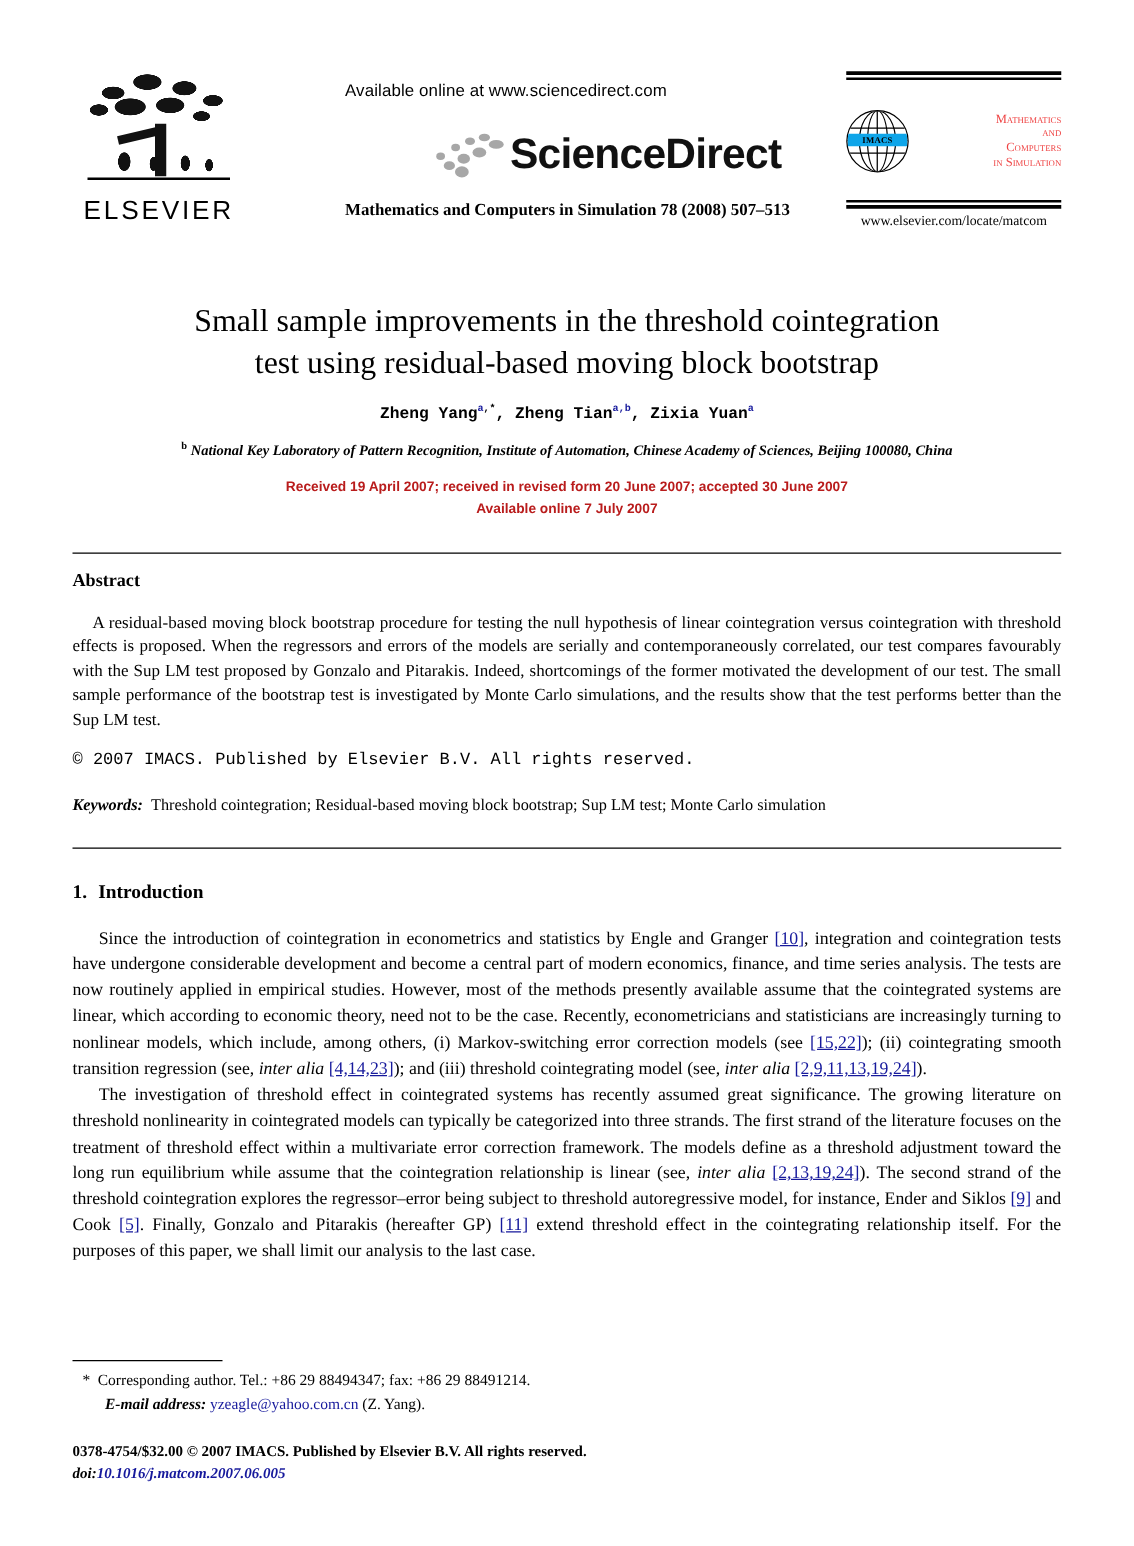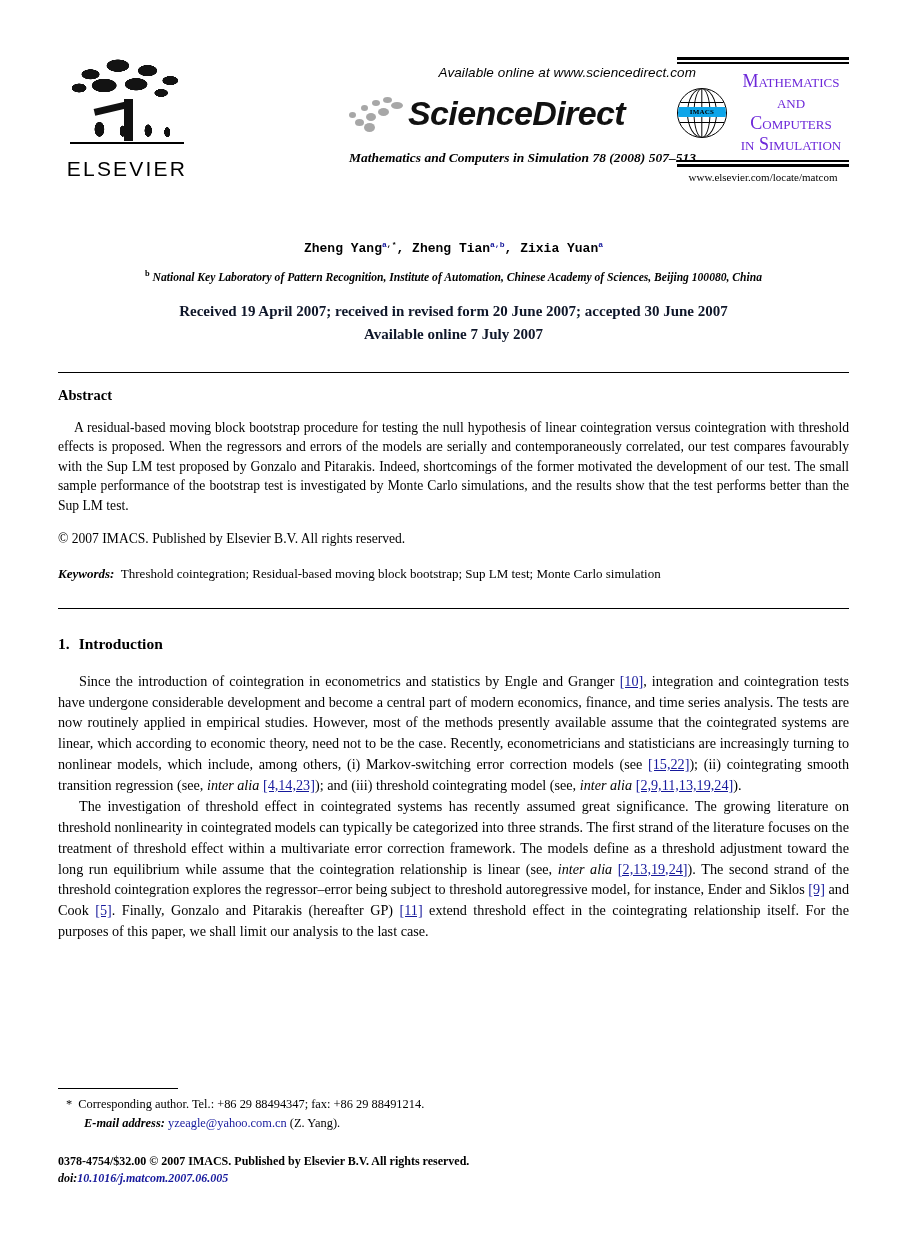--- a/index.html
+++ b/index.html
@@ -102,31 +102,30 @@
     letter-spacing: 2.2px;
     margin-top: 2px;
     color: #000;
   }
 
   .sd-block {
     position: absolute;
     left: 218px;
     top: 10px;
     width: 420px;
-    text-align: right;
-    font-style: italic;
+    text-align: left;
   }
   .sd-available {
     font-family: "Liberation Sans", "DejaVu Sans", sans-serif;
     font-size: 13.5px;
     color: #000;
     letter-spacing: 0.1px;
   }
   .sd-logo {
-    margin-top: 10px;
+    margin-top: 20px;
     height: 46px;
     position: relative;
     display: flex;
     align-items: center;
     justify-content: center;
   }
   .sd-dots {
     position: relative;
     width: 58px;
     height: 40px;
@@ -224,26 +223,26 @@
     font-family: "Liberation Serif", "DejaVu Serif", serif;
     font-size: 7px;
     font-weight: bold;
     letter-spacing: 0.2px;
     background: #0ea5e9;
     padding: 1px 0;
     z-index: 2;
   }
   .jl-title {
     flex: 1;
-    text-align: center;
+    text-align: right;
     font-family: "Liberation Serif", "DejaVu Serif", serif;
     font-variant: small-caps;
-    font-size: 18px;
+    font-size: 10px;
     line-height: 1.16;
-    color: #6d28d9;
+    color: #ef4444;
   }
   .jl-rule-bot {
     border-top: 2px solid #000;
     border-bottom: 3px solid #000;
     height: 2px;
     margin-top: 8px;
   }
   .jl-url {
     margin-top: 4px;
     font-family: "Liberation Serif", "DejaVu Serif", serif;
@@ -279,25 +278,25 @@
     font-family: "Liberation Serif", "DejaVu Serif", serif;
     font-style: italic;
     font-weight: bold;
     font-size: 11.6px;
     line-height: 1.5;
     color: #000;
   }
   .affil sup { font-style: normal; font-size: 0.72em; vertical-align: super; }
   .history {
     margin-top: 13px;
-    font-family: Liberation Serif, serif;
-    font-size: 15px;
+    font-family: Liberation Sans, sans-serif;
+    font-size: 11px;
     font-weight: bold;
     line-height: 1.55;
-    color: #0f172a;
+    color: #b91c1c;
   }
 
   .rule-thin {
     border: 0;
     border-top: 1.3px solid #000;
     margin: 26px 0 0 0;
   }
 
   
   .abstract-section { margin-top: 14px; }
@@ -309,21 +308,21 @@
   }
   .abstract-body {
     font-family: "Liberation Serif", "DejaVu Serif", serif;
     font-size: 13.6px;
     line-height: 1.44;
     text-align: justify;
     text-indent: 16px;
     color: #000;
   }
   .copyright-line {
-    font-family: Liberation Serif, serif;
+    font-family: Liberation Mono, monospace;
     font-size: 13.6px;
     line-height: 1.44;
     text-align: left;
     margin-top: 0;
   }
   .keywords {
     margin-top: 17px;
     font-family: "Liberation Serif", "DejaVu Serif", serif;
     font-size: 13px;
     color: #000;
@@ -442,20 +441,24 @@
           <div>Computers</div>
           <div>in Simulation</div>
         </div>
       </div>
       <div class="jl-rule-bot"></div>
       <div class="jl-url">www.elsevier.com/locate/matcom</div>
     </div>
   </div>
 
   <div class="title-block">
+    <h1 class="paper-title">
+      <span>Small sample improvements in the threshold cointegration</span><br>
+      <span>test using residual-based moving block bootstrap</span>
+    </h1>
 
     <div class="authors">
       <span>Zheng Yang</span><sup>a</sup><sup class="ast">,*</sup><span>, </span><span>Zheng Tian</span><sup>a,b</sup><span>, </span><span>Zixia Yuan</span><sup>a</sup>
     </div>
 
     <div class="affil">
       <div>
         <sup>b</sup>
         <span>National Key Laboratory of Pattern Recognition, Institute of Automation, Chinese Academy of Sciences, Beijing 100080, China</span>
       </div>

